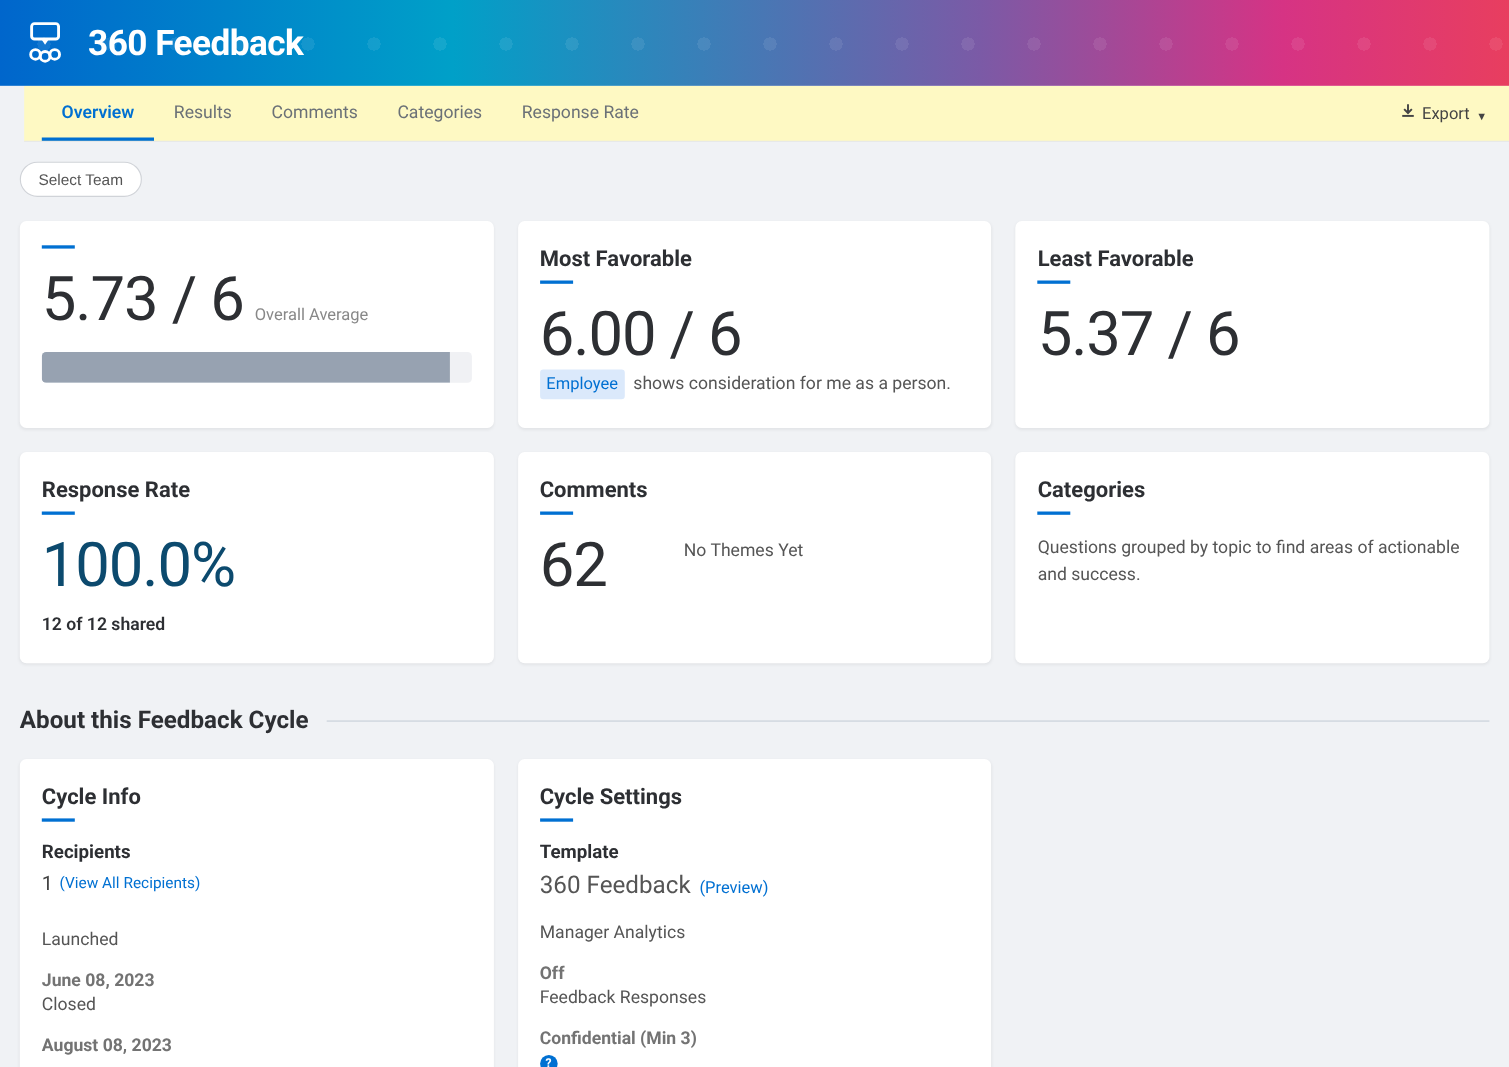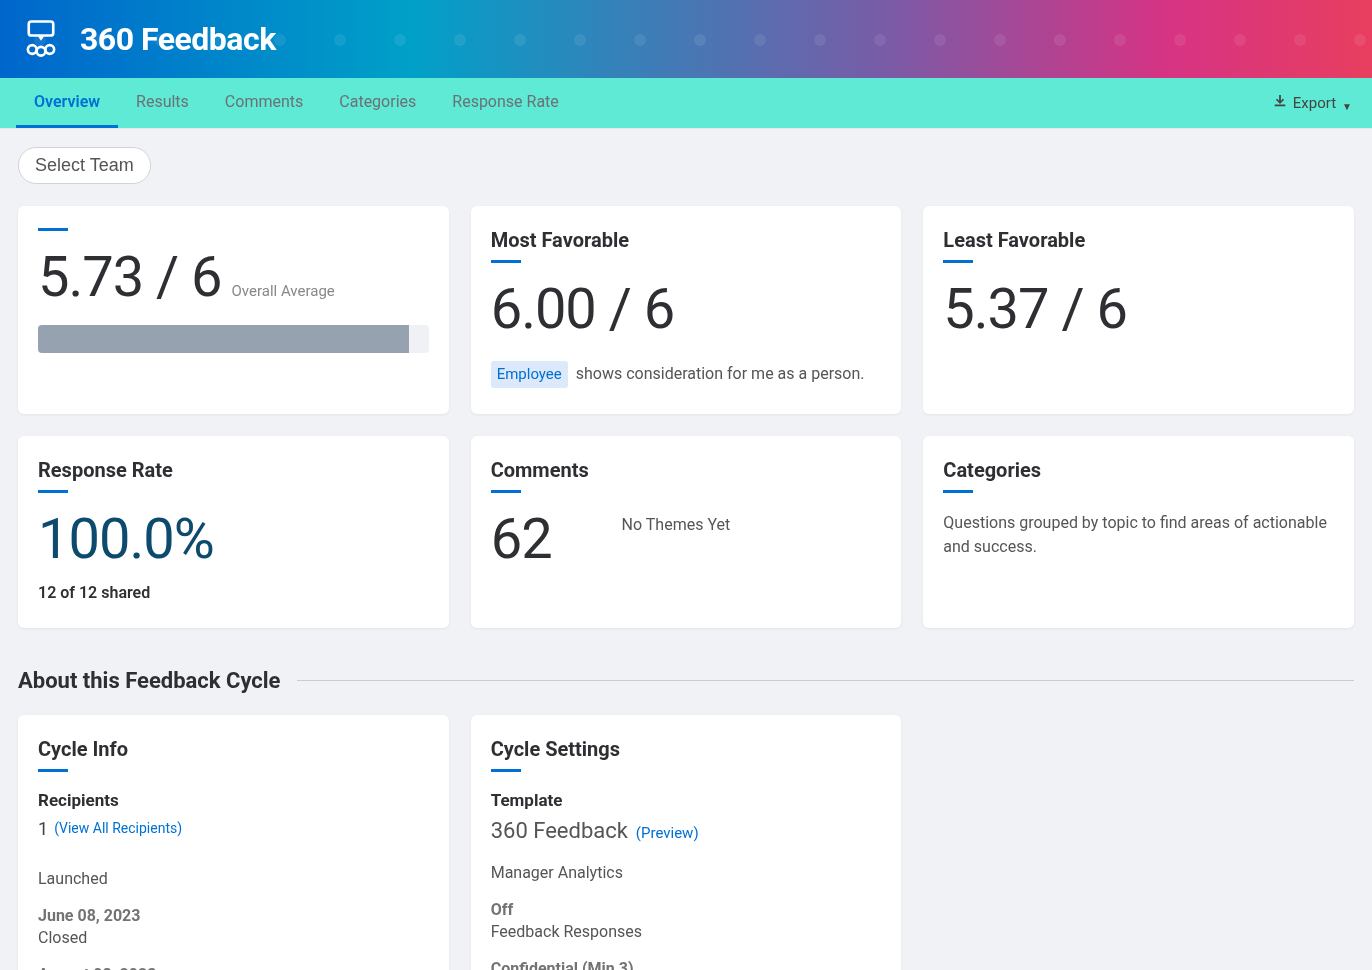--- a/index.html
+++ b/index.html
@@ -41,26 +41,27 @@
       width: 42px;
       height: 42px;
     }
     .header-title {
       color: #fff;
       font-size: 32px;
       font-weight: 700;
       letter-spacing: -0.5px;
     }
     .tabs-bar {
-      background: #5eead4;
+      background: #fef9c3;
       border-bottom: 1px solid #e5e7eb;
       display: flex;
       align-items: center;
       padding: 0 16px;
       justify-content: space-between;
+      margin-left: 22px;
     }
     .tabs {
       display: flex;
       gap: 0;
     }
     .tab {
       padding: 14px 18px;
       font-size: 16px;
       color: #6b7177;
       cursor: pointer;
@@ -84,21 +85,21 @@
       font-size: 10px;
     }
     .content {
       padding: 18px;
     }
     .select-team-btn {
       background: #fff;
       border: 1px solid #d0d3d8;
       border-radius: 18px;
       padding: 7px 16px;
-      font-size: 18px;
+      font-size: 14px;
       color: #555;
       cursor: pointer;
       margin-bottom: 22px;
     }
     .cards-grid {
       display: grid;
       grid-template-columns: repeat(3, 1fr);
       gap: 22px;
       margin-bottom: 40px;
     }
@@ -152,21 +153,21 @@
       color: #0070d2;
       padding: 2px 6px;
       border-radius: 3px;
       font-size: 15px;
       margin-right: 4px;
     }
     .card-text {
       font-size: 16px;
       color: #555;
       line-height: 1.5;
-      margin-top: 24px;
+      margin-top: 4px;
     }
     .response-rate-val {
       font-size: 56px;
       font-weight: 400;
       color: #0c4a6e;
       line-height: 1;
       letter-spacing: -1px;
     }
     .response-sub {
       font-size: 16px;

